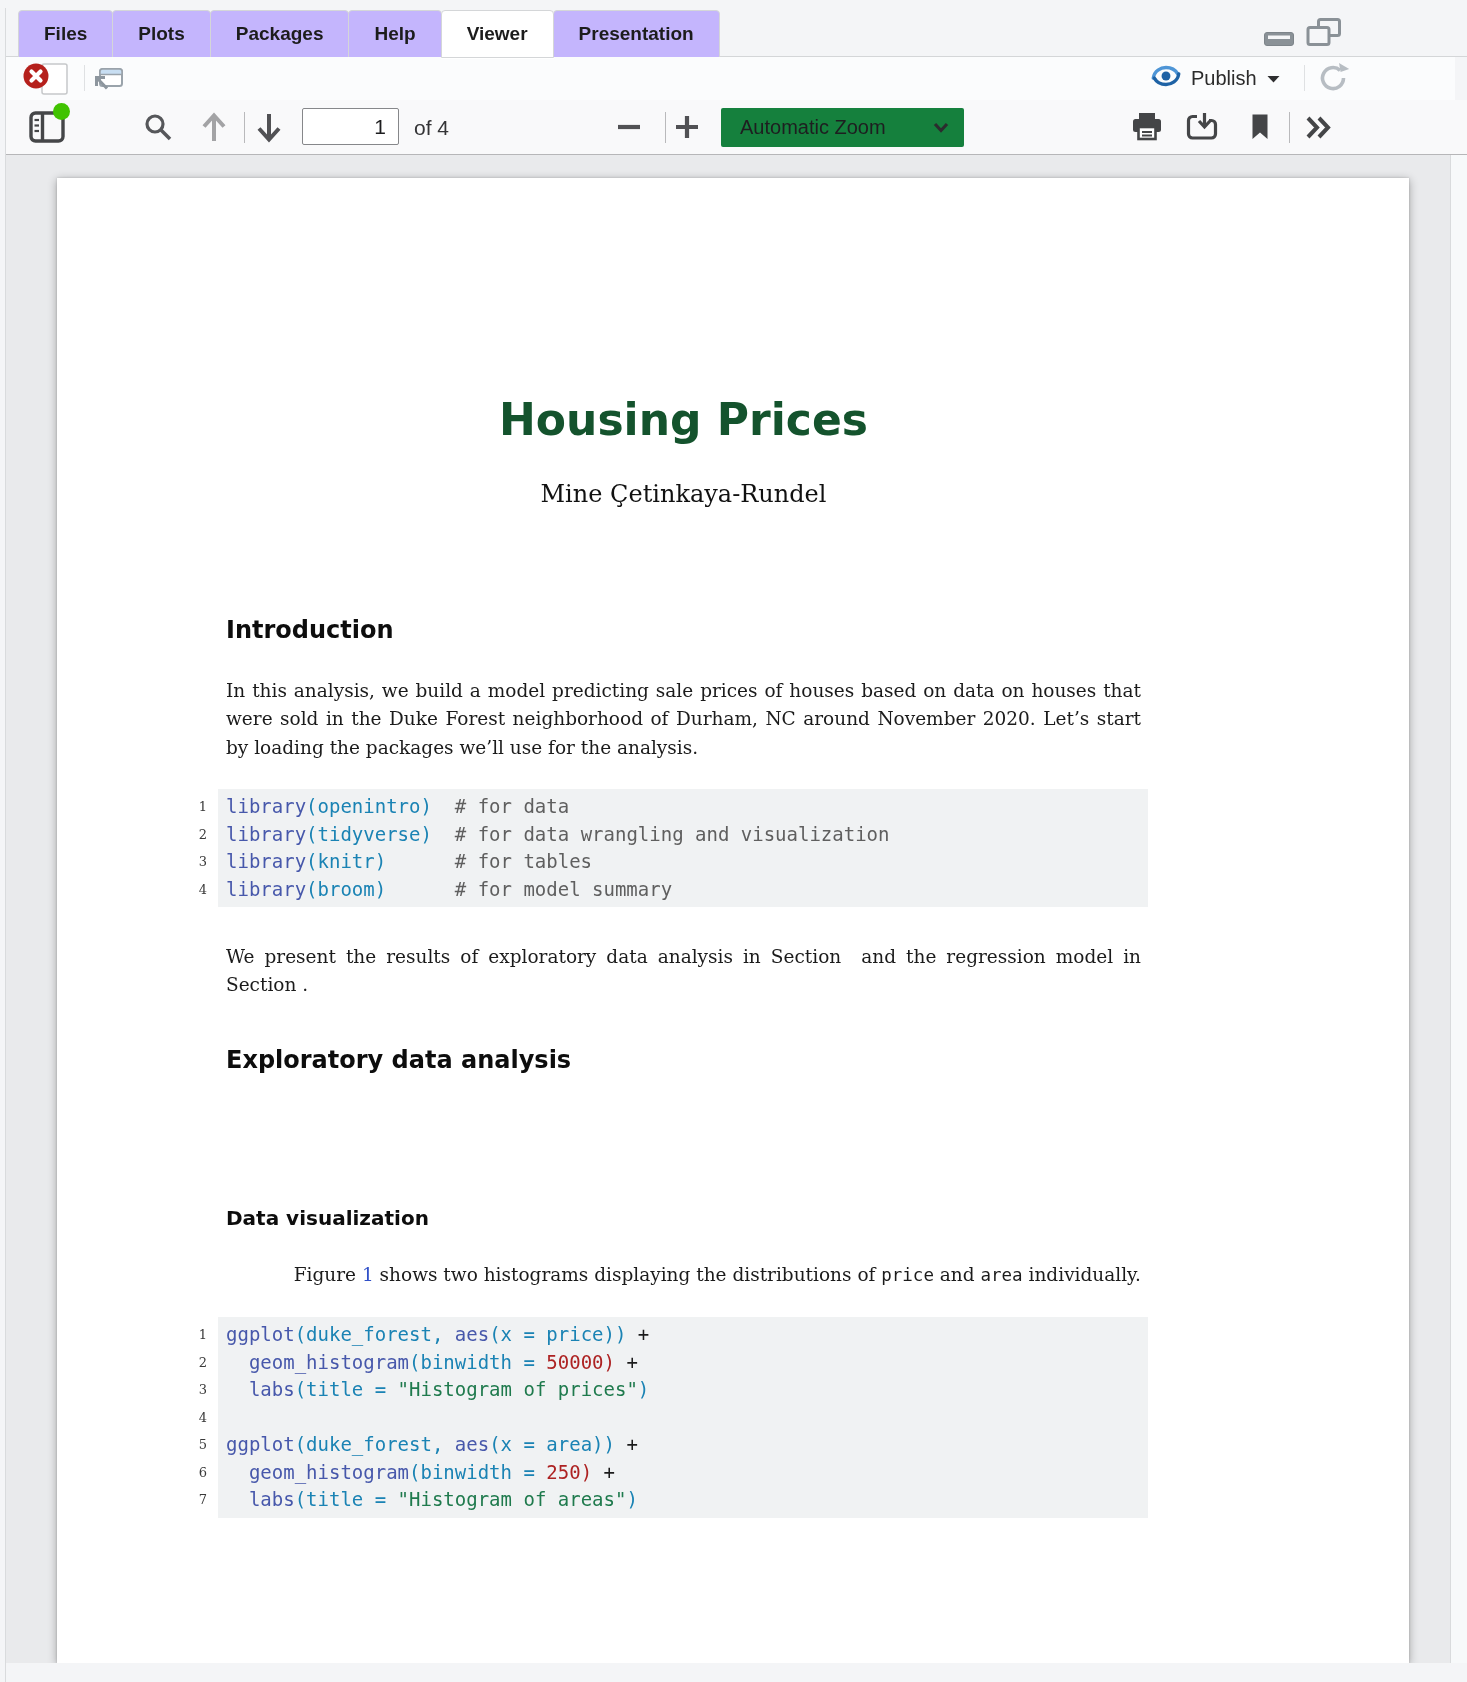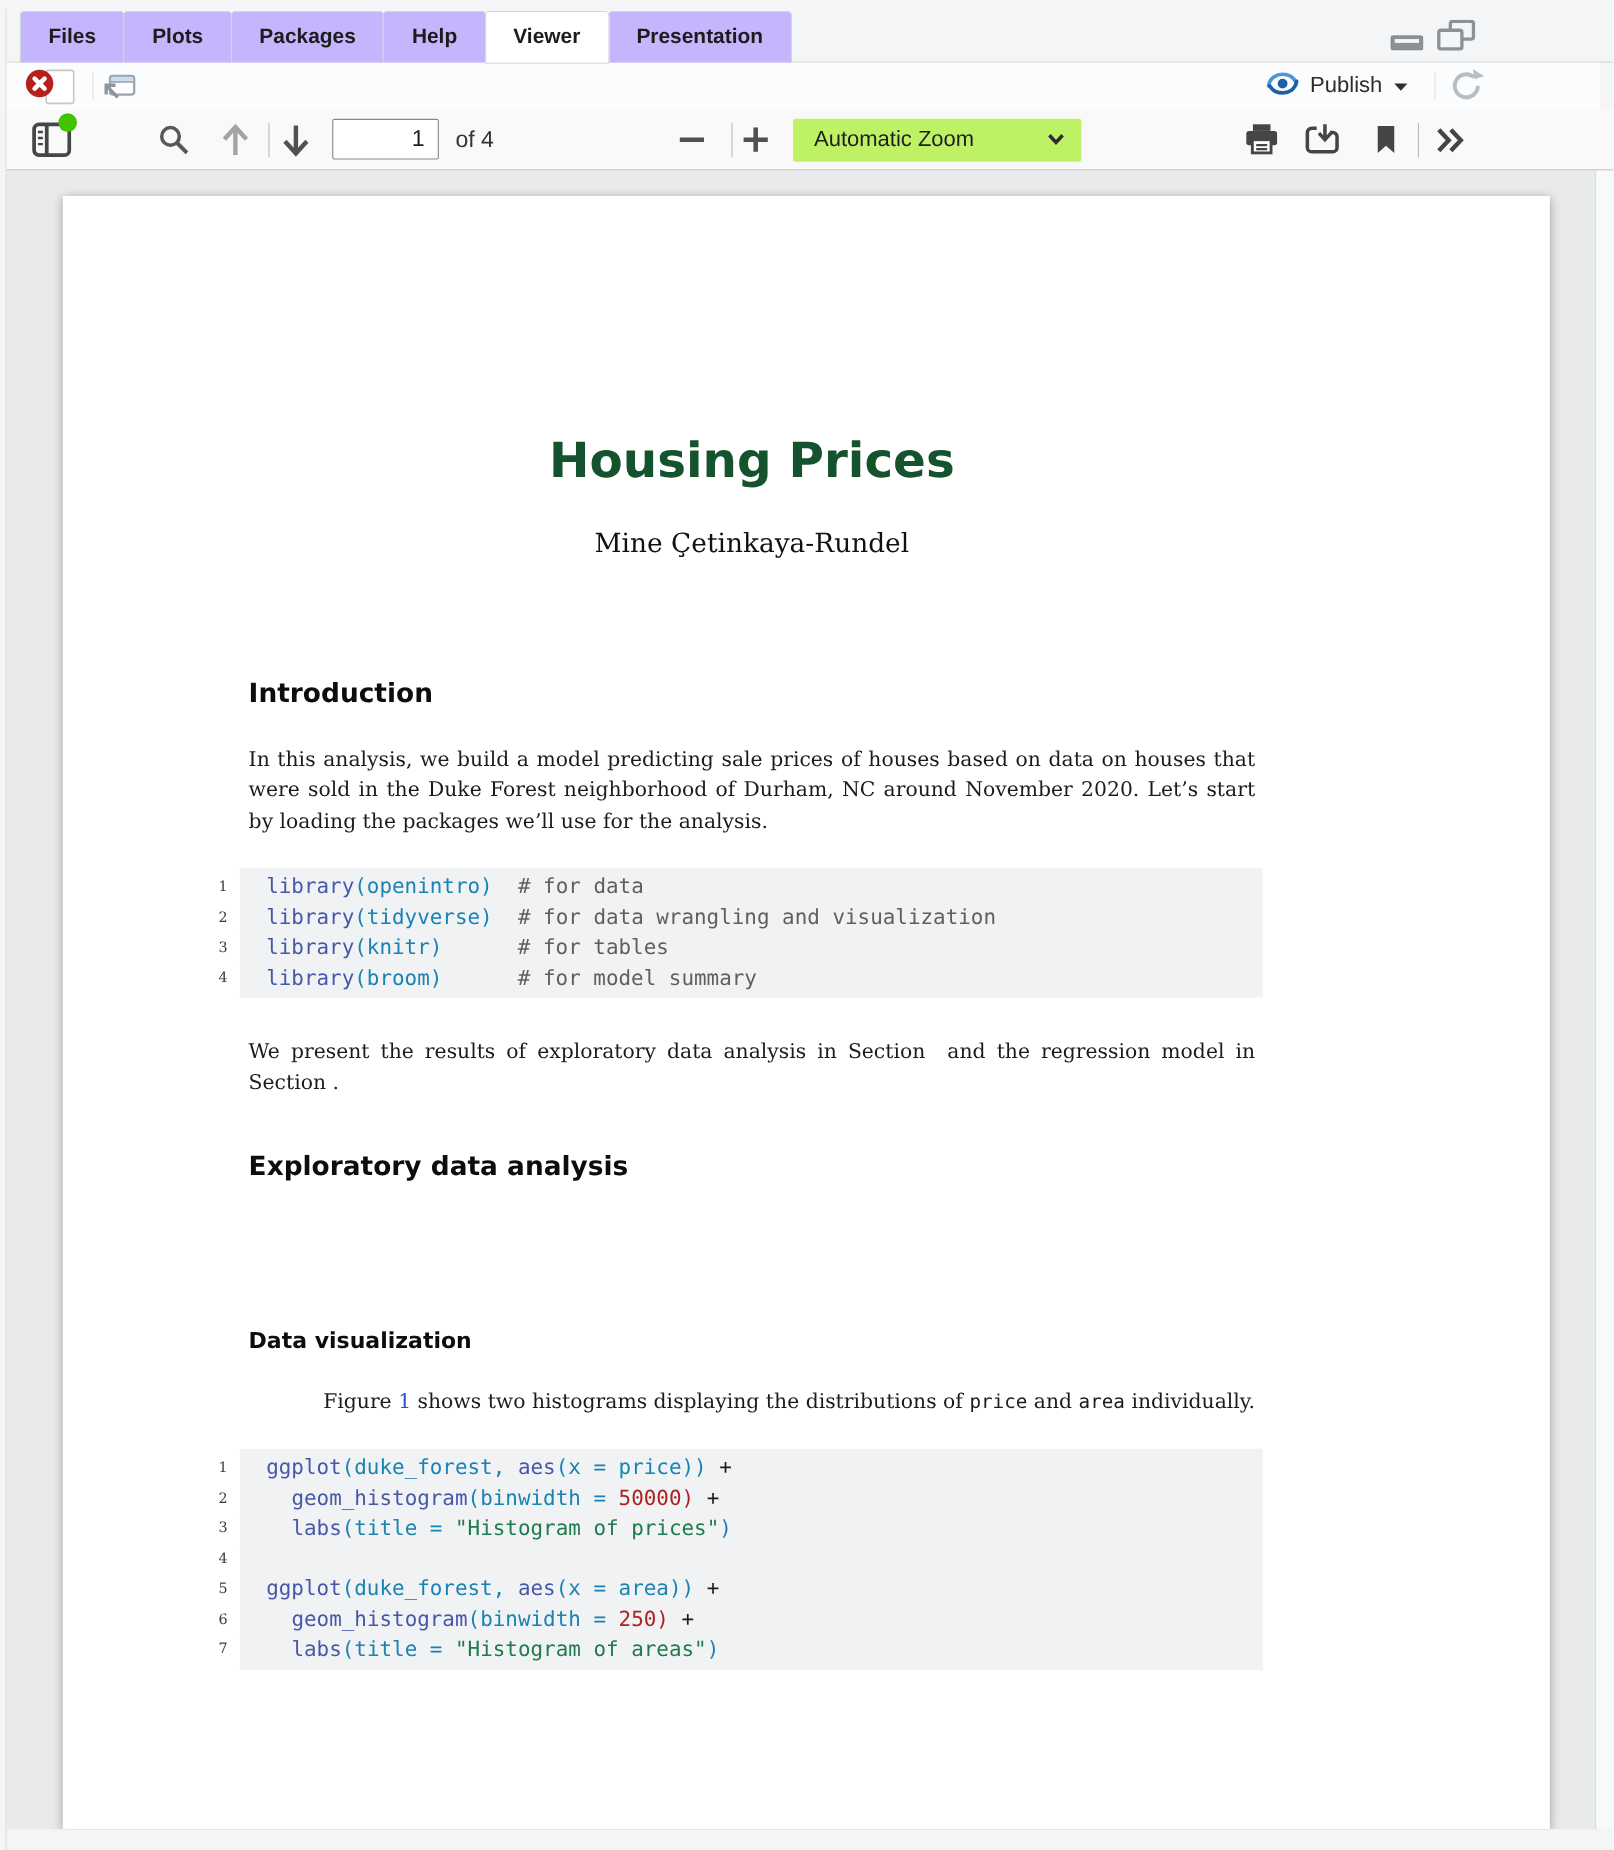--- a/index.html
+++ b/index.html
@@ -39,21 +39,21 @@
              cursor:default}
   .search-btn{left:137px;top:12px}
   .pgup-btn{left:194px;top:11px}
   .pgdn-btn{left:249px;top:11px}
   .page-input{position:absolute;left:296px;top:8px;width:97px;height:37px;box-sizing:border-box;
               border:1px solid #86878a;border-radius:2px;background:#fff;text-align:right;
               padding-right:12px;font-size:21px;font-family:"Liberation Sans",sans-serif;color:#1d1d1f}
   .page-count{position:absolute;left:408px;top:0;height:55px;line-height:55px;font-size:21px;color:#343436}
   .zoomout-btn{left:610px;top:14px}
   .zoomin-btn{left:668px;top:14px}
-  .zoom-select{position:absolute;left:715px;top:8px;width:262px;height:39px;background:#bef264;
+  .zoom-select{position:absolute;left:715px;top:8px;width:243px;height:39px;background:#15803d;
                border-radius:2px;display:flex;align-items:center;cursor:pointer}
   .zoom-label{font-size:20px;color:#1e1e20;padding-left:19px;flex:1}
   .zoom-caret{margin-right:15px}
   .print-btn{left:1125px;top:12px}
   .download-btn{left:1180px;top:12px}
   .bookmark-btn{left:1244px;top:13px}
   .more-btn{left:1298px;top:15px}
 
   
   .viewer{position:absolute;top:155px;left:6px;right:0;height:1508px;background:#e9eaec;overflow:hidden}
@@ -73,21 +73,21 @@
          font-weight:bold;font-size:20px;line-height:28px;color:#0d0d0d}
   .para{position:absolute;left:169px;width:915px;font-family:"DejaVu Serif",serif;
         font-size:18.5px;line-height:28.4px;text-align:justify;color:#1b1b1b}
   .para.last-left{text-align:right}
 
   .codeblock{position:absolute;left:161px;width:930px;background:#f0f2f3;padding:4px 0}
   .code-line{display:flex;height:27.5px}
   .ln{flex:0 0 31px;margin-left:-31px;width:31px;text-align:right;padding-right:11px;box-sizing:border-box;
       font-family:"DejaVu Serif",serif;font-size:13px;line-height:27.5px;color:#3a3a3a;background:#fff}
   .cl{flex:1;white-space:pre;font-family:"DejaVu Sans Mono",monospace;font-size:19px;
-      line-height:27.5px;padding-left:24px;color:#1b1b1b}
+      line-height:27.5px;padding-left:8px;color:#1b1b1b}
   .tok-fn{color:#4758AB}
   .tok-id{color:#1a83b4}
   .tok-num{color:#ad2222}
   .tok-st{color:#1f7a4d}
   .tok-co{color:#5f5f5f}
   .tok-tx{color:#1b1b1b}
   .tok-link{color:#3050c8}
   .tok-code{font-family:"DejaVu Sans Mono",monospace;font-size:17.5px}
 </style>
 </head>

